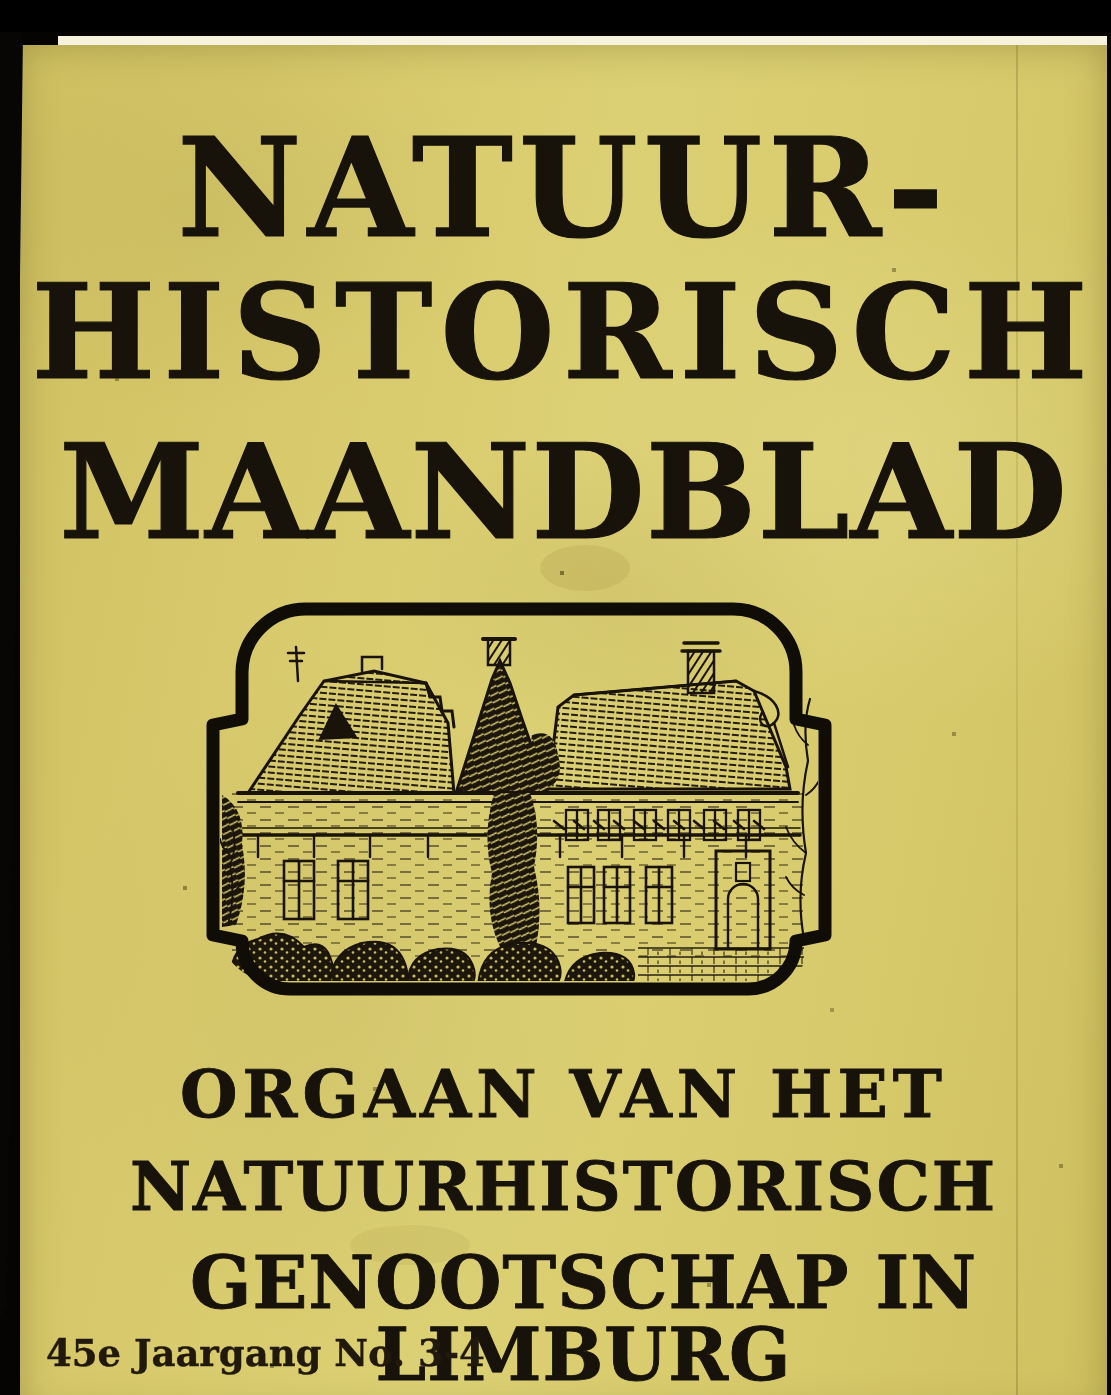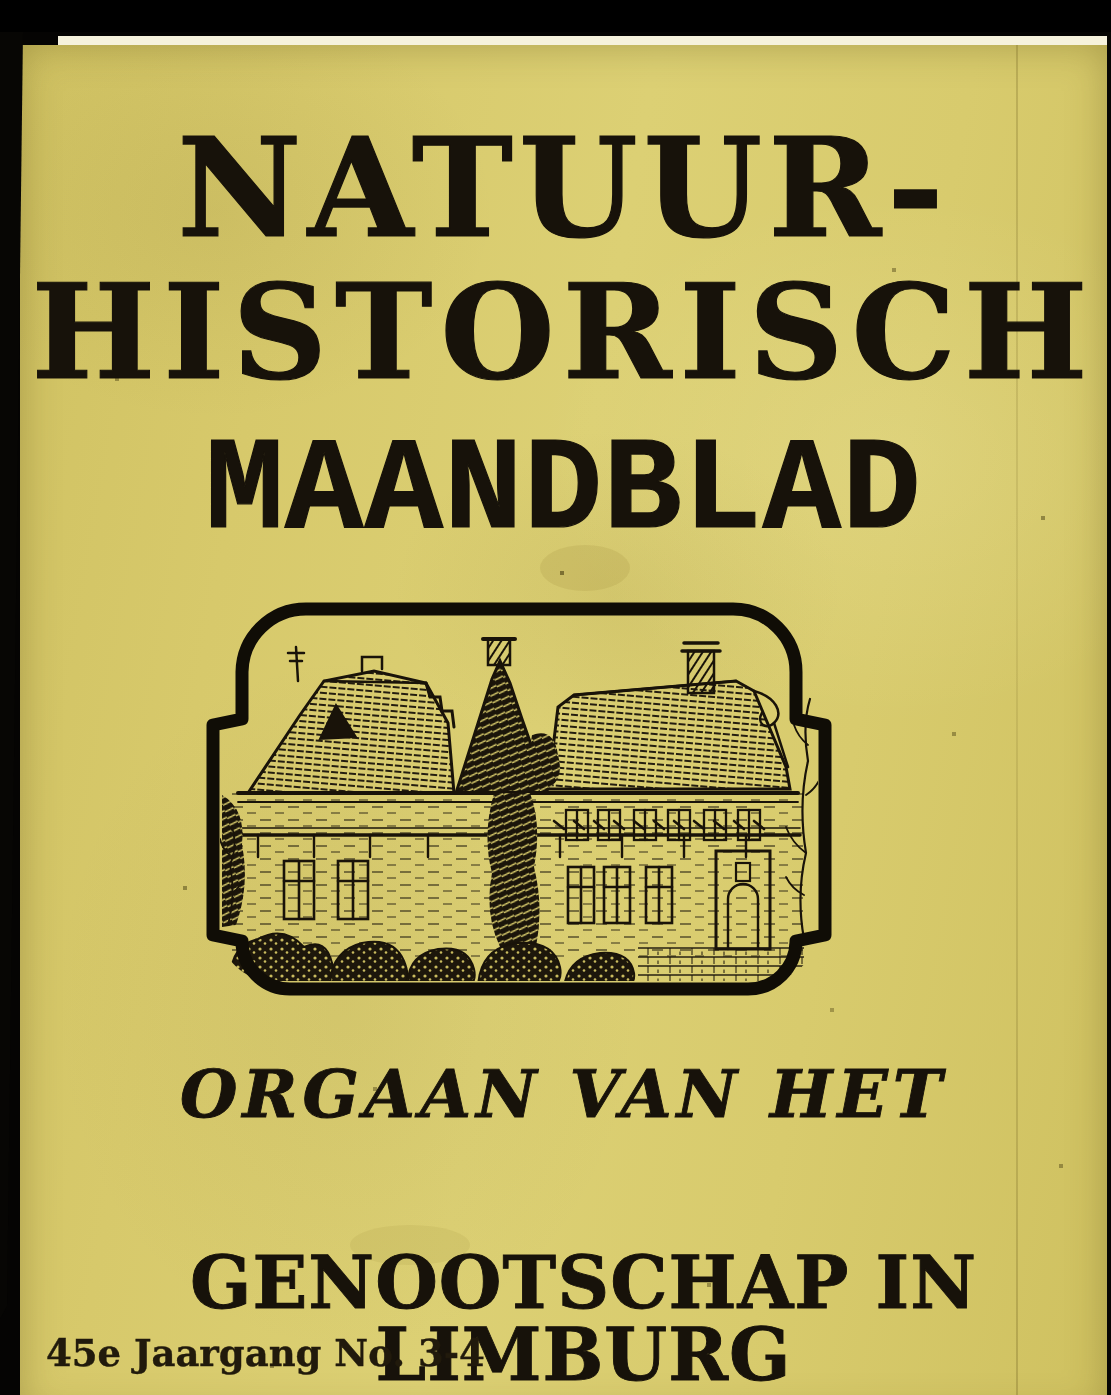--- a/index.html
+++ b/index.html
@@ -32,24 +32,24 @@
         clip-path:polygon(0 0,23px 0,15px 50%,7px 98%,0 99%);}
   .strip-right{position:absolute;right:0;top:0;width:4px;height:1395px;background:#070604;}
   .strip-bottom{position:absolute;left:0;top:1376px;width:1111px;height:19px;background:#070604;
         clip-path:polygon(0 12px,100% 4px,100% 100%,0 100%);}
   
   .ink{color:#17120a;}
   .masthead{position:absolute;width:100%;text-align:center;line-height:1;font-weight:bold;
         letter-spacing:6px;-webkit-text-stroke:1.2px #17120a;}
   .t1{top:75px;font-size:136px;}
   .t2{top:222px;font-size:131px;letter-spacing:8px;}
-  .t3{top:382px;font-size:131px;letter-spacing:1px;font-family:Liberation Mono, monospace;}
+  .t3{top:382px;font-size:131px;letter-spacing:1px;}
   .subline{position:absolute;width:100%;text-align:center;line-height:1;font-weight:bold;
         -webkit-text-stroke:0.9px #17120a;}
-  .s1{top:1016px;font-size:66px;letter-spacing:5px;font-style:italic;}
+  .s1{top:1016px;font-size:66px;letter-spacing:5px;}
   .s2{top:1108px;font-size:67px;letter-spacing:2px;}
   .s3{top:1202px;font-size:72px;letter-spacing:1px;padding-left:20px;}
   .foot{position:absolute;font-weight:bold;font-size:37px;color:#211a0c;-webkit-text-stroke:0.4px #211a0c;}
   .foot-left{left:26px;top:1286px;}
   .foot-right{right:64px;top:1296px;}
   .illus{position:absolute;left:182px;top:550px;}
 </style>
 </head>
 <body>
 
@@ -214,20 +214,21 @@
 
         <path d="M 26 330 Q 34 300 28 270 Q 36 250 30 232 M 26 300 q 10 -4 14 -14 M 28 260 q -8 -6 -10 -16" stroke-width="1.8"></path>
       </g>
 
       <path d="M 104 14 H 531 A 63 63 0 0 1 594 77 V 124 L 623 130 V 340 L 594 346 V 347
                A 48 48 0 0 1 546 394 H 88 A 48 48 0 0 1 40 346 L 11 340 V 130 L 40 124 V 77
                A 64 64 0 0 1 104 14 Z" fill="none" stroke="#100d06" stroke-width="13" stroke-linejoin="round"></path>
     </svg>
 
     <div class="subline ink s1">ORGAAN VAN HET</div>
+    <div class="subline ink s2">NATUURHISTORISCH</div>
     <div class="subline ink s3">GENOOTSCHAP IN LIMBURG</div>
 
     <div class="foot foot-left">45e Jaargang No. 3-4</div>
   </div>
 
   <div class="strip-left"></div>
   <div class="strip-right"></div>
   <div class="strip-bottom"></div>
 </div>
 

